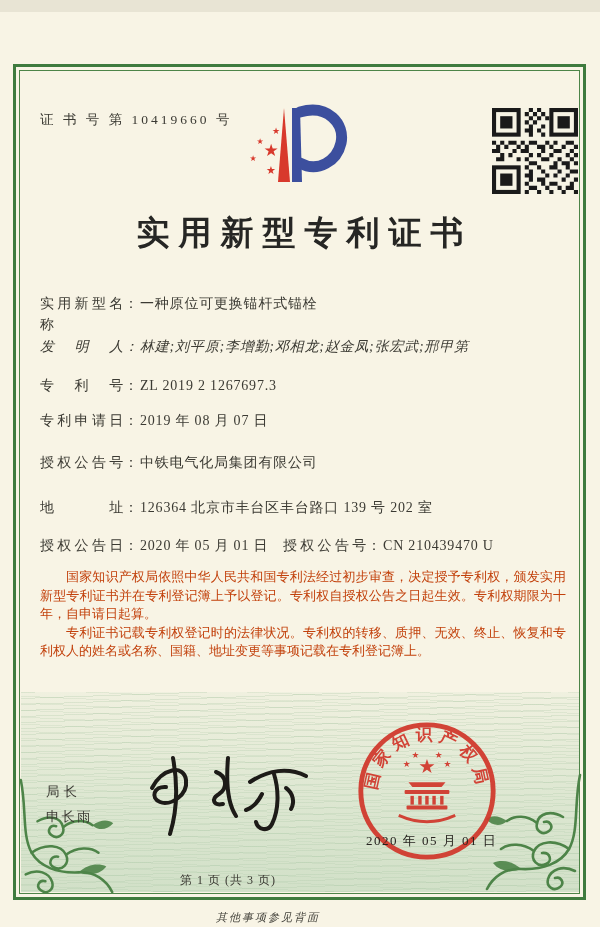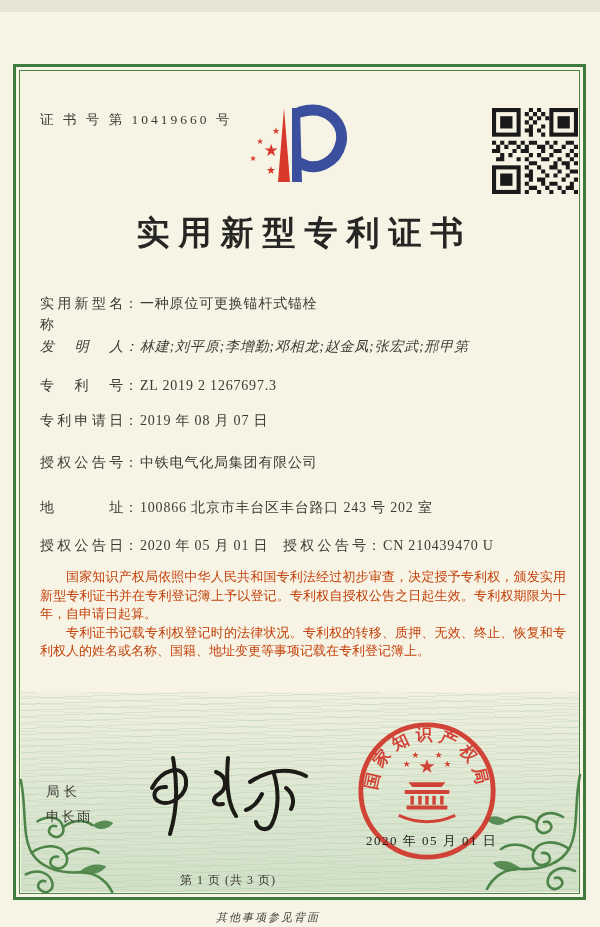--- a/index.html
+++ b/index.html
@@ -120,21 +120,21 @@
 
   <div class="frow r-filing">
     <span class="flabel">专利申请日</span><span class="fcolon">：</span><span class="fval">2019 年 08 月 07 日</span>
   </div>
 
   <div class="frow r-patentee">
     <span class="flabel">授权公告号</span><span class="fcolon">：</span><span class="fstack"><span class="fline">中铁电气化局集团有限公司</span></span>
   </div>
 
   <div class="frow r-address">
-    <span class="flabel">地址</span><span class="fcolon">：</span><span class="fval">100866 北京市丰台区丰台路口 243 号 202 室</span>
+    <span class="flabel">地址</span><span class="fcolon">：</span><span class="fval">126364 北京市丰台区丰台路口 139 号 202 室</span>
   </div>
 
   <div class="frow r-grant">
     <span class="fpair">
       <span class="flabel">授权公告日</span><span class="fcolon">：</span><span class="fval">2020 年 05 月 01 日</span>
     </span>
     <span class="fpair fpair2">
       <span class="flabel">授权公告号</span><span class="fcolon">：</span><span class="fval">CN 210439470 U</span>
     </span>
   </div>

